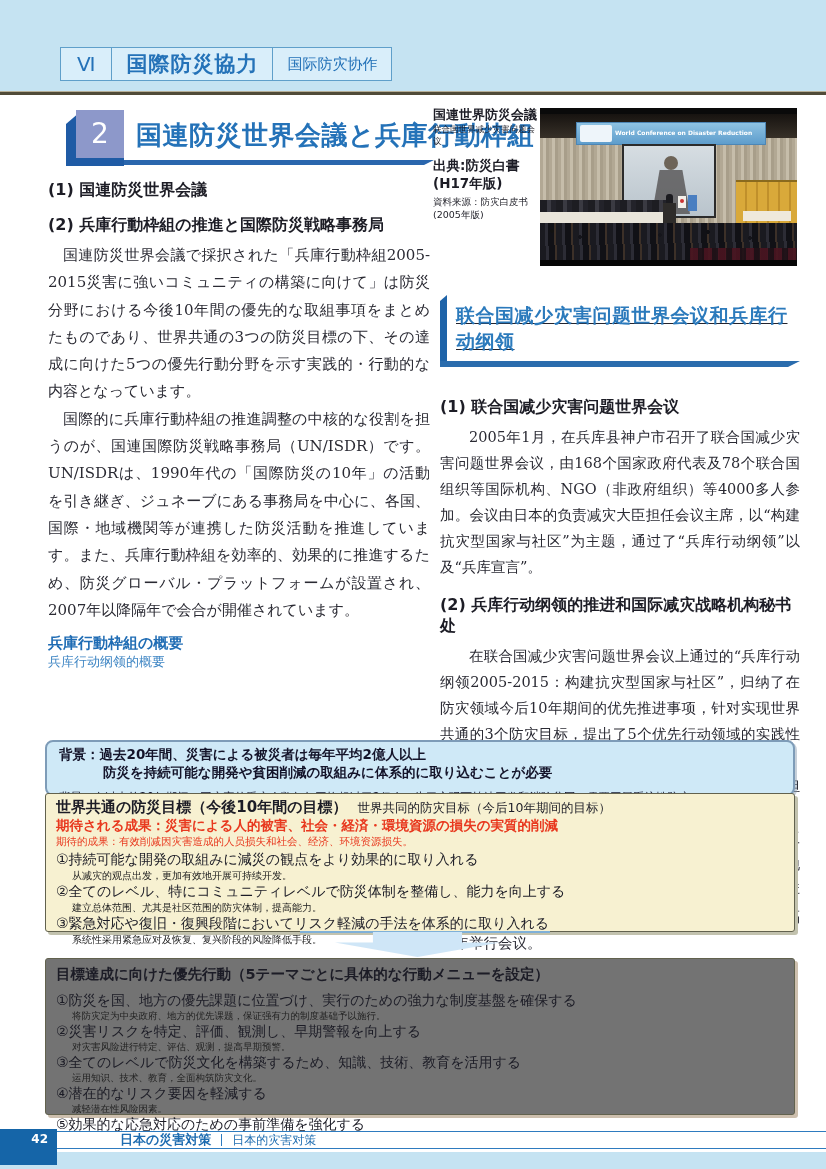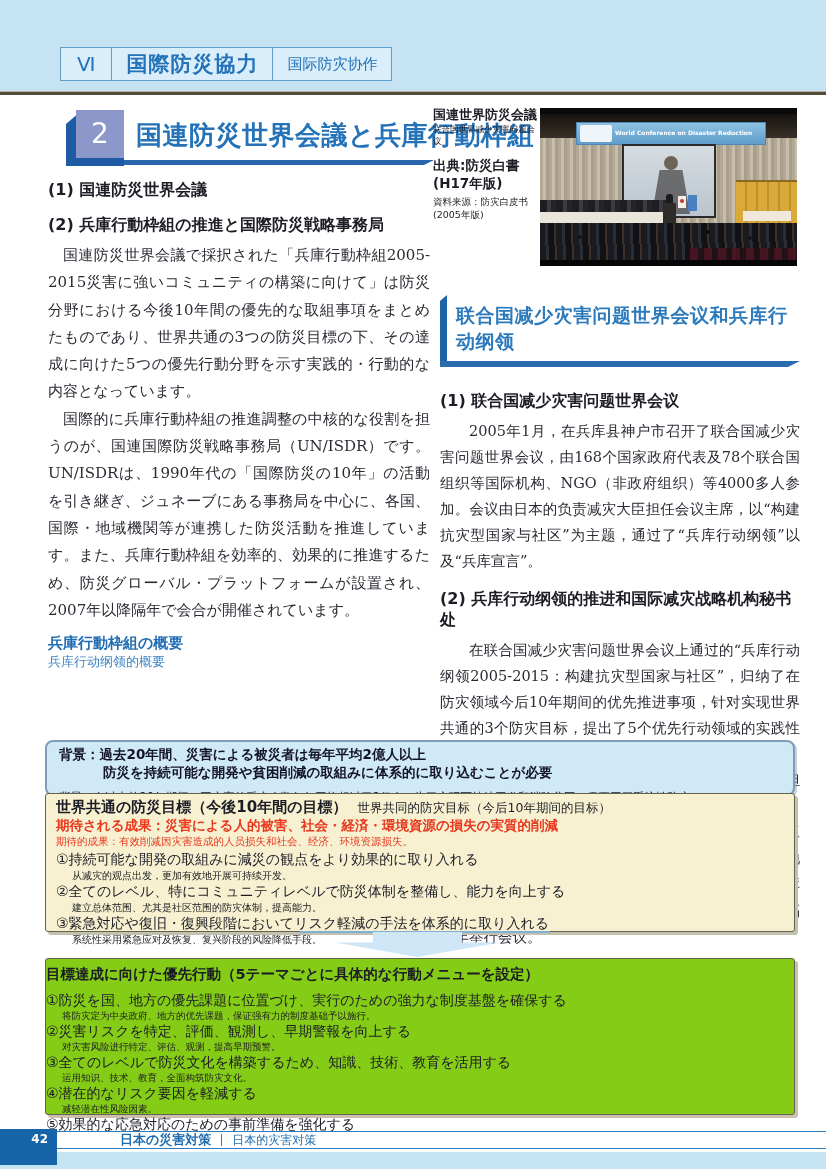--- a/index.html
+++ b/index.html
@@ -88,21 +88,21 @@
                 radial-gradient(circle 3px at 78px 6px,#101016 60%,transparent 61%),
                 radial-gradient(circle 3px at 120px 12px,#15151b 60%,transparent 61%),
                 radial-gradient(circle 3px at 168px 9px,#101014 60%,transparent 61%),
                 radial-gradient(circle 3px at 210px 15px,#14141a 60%,transparent 61%),
                 repeating-linear-gradient(88deg,#1a1a20 0 6px,#2c2c35 6px 9px,#111116 9px 15px,#3c3028 15px 17px); }
   .ph-chairs { position:absolute; left:150px; top:140px; width:107px; height:18px;
                background:repeating-linear-gradient(90deg,#4a1420 0 8px,#201016 8px 14px); opacity:.9; }
   .ph-bottom-bar { position:absolute; left:0; bottom:0; width:257px; height:6px; background:#060606; }
 
   
-  .rh { position:relative; padding:10px 0 12px 16px; margin-bottom:24px; }
+  .rh { position:relative; padding:10px 0 12px 16px; margin-bottom:30px;text-decoration:underline; }
   .rh-bar { position:absolute; left:0; top:2px; width:7px; height:calc(100% - 2px); background:#1e63a8;
             clip-path:polygon(0 6px,100% 0,100% 100%,0 100%); }
   .rh-underline { position:absolute; left:0; bottom:0; width:100%; height:6px; background:#2a6cad;
                   clip-path:polygon(0 0,100% 0,calc(100% - 12px) 100%,0 100%); }
   .rh-text { color:#2b7abc; font-family:"DejaVu Sans","Liberation Sans",sans-serif; font-weight:bold;
              font-size:19px; letter-spacing:0.5px; }
 
   
   .box-blue { position:absolute; left:45px; top:740px; width:750px; height:56px; background:#cfe9f7;
               border:2px solid #7e9cb8; border-radius:8px; padding:4px 12px;
@@ -123,22 +123,22 @@
   .red-cn { color:#e8381e; font-size:10.5px; margin-bottom:2px; }
 
   .goal-item .gi-jp { font-size:14px; }
   .goal-item .gi-cn { font-size:10px; padding-left:16px; color:#222; }
 
   .big-arrow { position:absolute; left:335px; top:932px; width:165px; height:25px; background:#cfe6f7;
                clip-path:polygon(23% 0,77% 0,77% 42%,100% 42%,50% 100%,0 42%,23% 42%);
                filter:drop-shadow(0 0 1px #5b9bd0); }
   .big-arrow-line { position:absolute; left:300px; top:931px; width:250px; height:2px; background:#7fb0d8; }
 
-  .box-orange { position:absolute; left:45px; top:958px; width:750px; height:157px; background:#84cc16;
-                border:1px solid #62624e; border-radius:3px; padding:6px 0;
+  .box-orange { position:absolute; left:45px; top:958px; width:750px; height:157px; background:#737373;
+                border:1px solid #62624e; border-radius:3px; padding:6px 10px;
                 font-family:"DejaVu Sans","Liberation Sans",sans-serif; color:#1c1c26;
                 box-shadow:3px 3px 0 #cdbfae; }
   .box-orange .title { font-weight:bold; font-size:14.5px; margin-bottom:8px; }
   .act-item .ai-jp { font-size:14px; }
   .act-item .ai-cn { font-size:9.5px; padding-left:16px; color:#222; }
 
   
   .footer-bar { position:absolute; left:0; top:1131px; width:826px; height:18px; background:#fff;
                 border-top:1px solid #2e7bbf; border-bottom:1px solid #2e7bbf; display:flex; align-items:center; }
   .footer-page { position:absolute; left:0; top:1129px; width:57px; height:36px; background:#1565a8;

